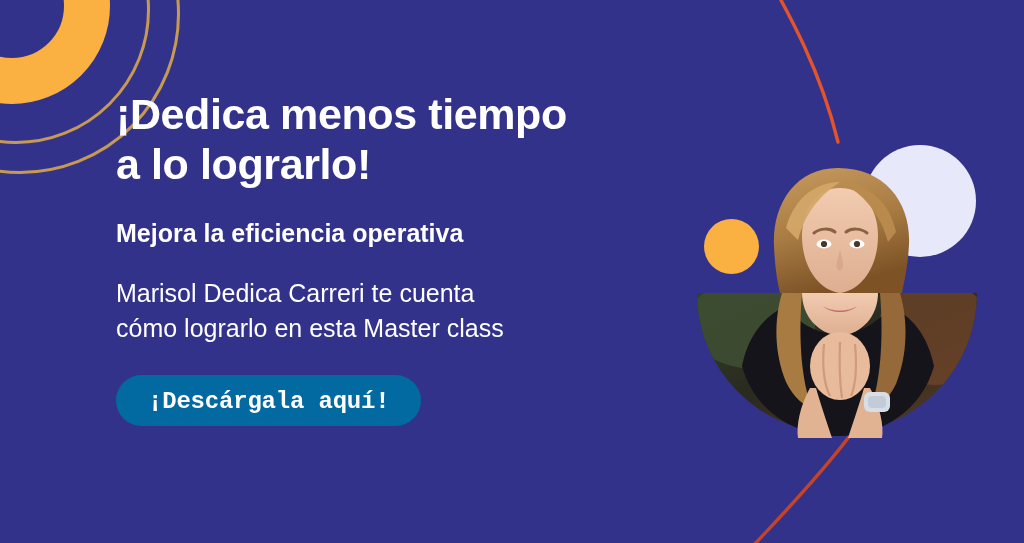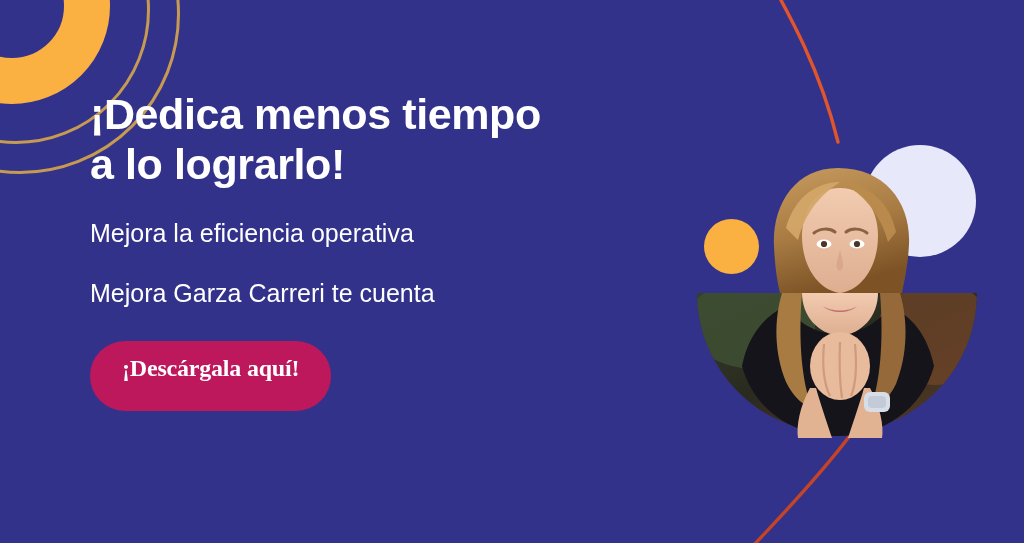--- a/index.html
+++ b/index.html
@@ -88,55 +88,55 @@
     top: 173px;
     width: 280px;
     height: 140px;
     border-radius: 0 0 140px 140px;
     overflow: hidden;
   }
 
   
   #copy {
     position: absolute;
-    left: 90px;
+    left: 116px;
     top: 90px;
     width: 560px;
   }
   #headline {
     margin: 0;
     font-size: 43px;
     line-height: 1.16;
     font-weight: 700;
     color: #FFFFFF;
     letter-spacing: -0.4px;
   }
   #subhead {
     margin: 26px 0 0 0;
     font-size: 25px;
     line-height: 1.38;
-    font-weight: 400;
+    font-weight: 700;
     color: #FFFFFF;
   }
   #speaker {
     margin: 26px 0 0 0;
     font-size: 25px;
     line-height: 1.38;
     font-weight: 400;
     color: #FFFFFF;
   }
   #cta-button {
     display: inline-block;
     margin-top: 30px;
-    padding: 15px 32px 31px 32px;
-    background: #be185d;
+    padding: 15px 32px 12px 32px;
+    background: #0369a1;
     color: #FFFFFF;
     border: none;
     border-radius: 40px;
-    font-family: Liberation Serif, serif;
+    font-family: Liberation Mono, monospace;
     font-size: 24px;
     font-weight: 700;
     letter-spacing: -0.2px;
     cursor: pointer;
     line-height: 1;
   }
 </style>
 </head>
 <body>
 
@@ -252,19 +252,20 @@
     <h1 id="headline">
       <span>¡Dedica menos tiempo</span><br>
       <span>a lo lograrlo!</span>
     </h1>
 
     <p id="subhead">
       <span>Mejora la eficiencia operativa</span><br>
     </p>
 
     <p id="speaker">
-      <span>Mejora Garza Carreri te cuenta</span><br>
+      <span>Marisol Dedica Carreri te cuenta</span><br>
+      <span>cómo lograrlo en esta Master class</span>
     </p>
 
     <button id="cta-button">¡Descárgala aquí!</button>
   </div>
 
 </div>
 
 </body></html>

